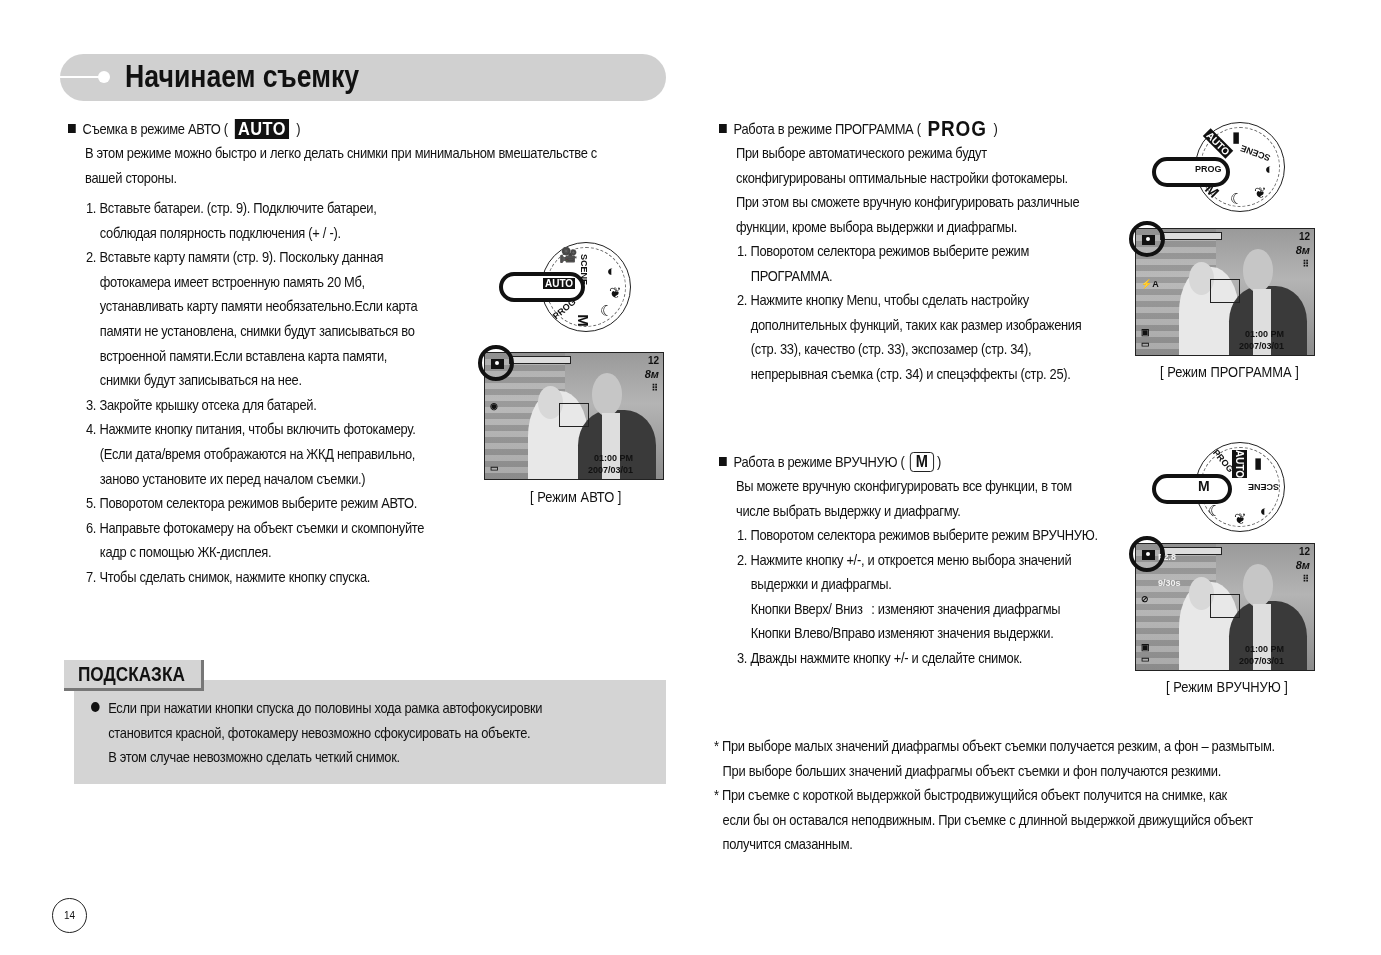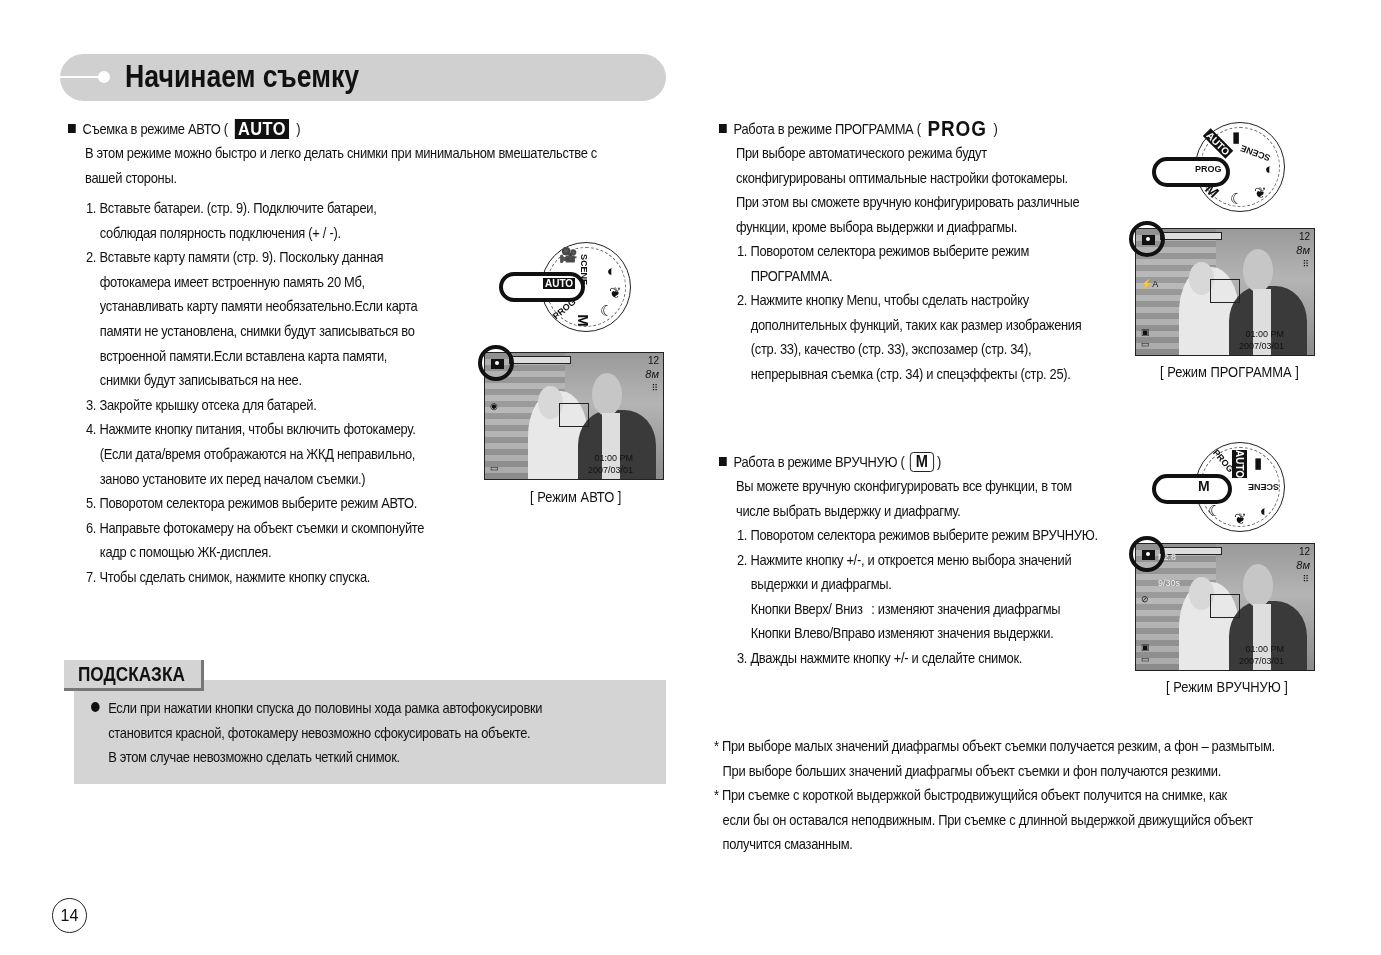--- a/index.html
+++ b/index.html
@@ -46,30 +46,30 @@
   .lcd { border:1.5px solid #222; overflow:hidden;
          background: linear-gradient(180deg,#9a9a9a 0%,#b4b4b4 40%,#8c8c8c 100%); }
   .lcd .bldg { position:absolute; left:0; top:0; width:45%; height:100%;
                background: repeating-linear-gradient(0deg,#8a8a8a 0 6px,#bdbdbd 6px 12px); opacity:0.6; }
   .lcd .bride { position:absolute; left:24%; top:30%; width:34%; height:80%; border-radius:45% 45% 0 0; background:#e8e8e8; }
   .lcd .bride-head { position:absolute; left:30%; top:26%; width:14%; height:26%; border-radius:50%; background:#d8d8d8; }
   .lcd .groom { position:absolute; left:52%; top:45%; width:44%; height:70%; border-radius:40% 40% 0 0; background:#3a3a3a; }
   .lcd .groom-head { position:absolute; left:60%; top:16%; width:17%; height:34%; border-radius:50%; background:#c6c6c6; }
   .lcd .shirt { position:absolute; left:66%; top:48%; width:10%; height:55%; background:#dedede; }
   .lcd .af { position:absolute; border:1.5px solid #222; }
-  .lcd .osd { position:absolute; font-size:9px; font-weight:normal; color:#111; white-space:nowrap; }
+  .lcd .osd { position:absolute; font-size:9px; font-weight:bold; color:#111; white-space:nowrap; }
   .lcd .bar { position:absolute; height:6px; border:1px solid #222; background:#ddd; }
   .lcd .icon-box { position:absolute; width:11px; height:8px; border:1.5px solid #111; background:#111; }
   .lcd .icon-box::after { content:""; position:absolute; left:3px; top:1px; width:4px; height:4px; border-radius:50%; background:#fff; }
   .ring { border:4px solid #111; border-radius:50%; }
 
   .caption { font-size:15px; line-height:20px; transform:scaleX(0.86); transform-origin:left top; white-space:nowrap; }
 
   .page-num { left:52px; top:898px; width:33px; height:33px; border:1.3px solid #222; border-radius:50%;
-              font-size:16px; text-align:center; line-height:33px; }
+              font-size:10px; text-align:center; line-height:33px; }
 </style>
 </head>
 <body>
 
 <div class="abs header-bar"></div>
 <div class="abs header-line"></div>
 <div class="abs header-dot"></div>
 <div class="abs page-title">Начинаем съемку</div>
 
 <div class="abs txt" style="left:68px; top:117px;">

